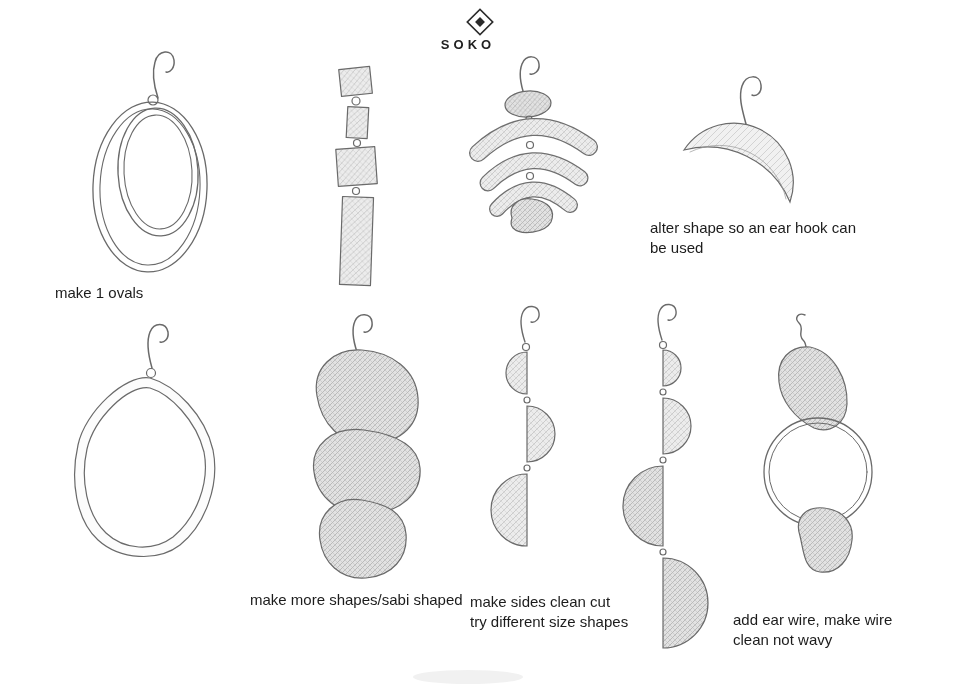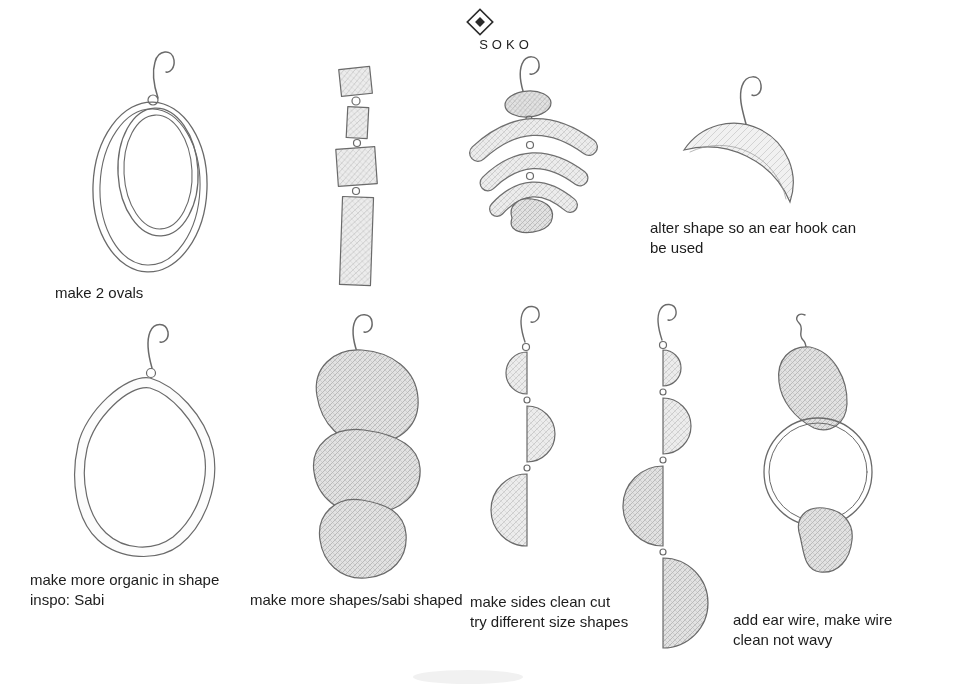--- a/index.html
+++ b/index.html
@@ -14,24 +14,24 @@
   .caption {
     position:absolute;
     text-align:left;
     font-size:15px;
     line-height:1.3;
     color:#1c1c1c;
     white-space:pre-line;
   }
   .brand-name {
     position:absolute;
-    left:454px; top:37px; width:100px;
+    left:416px; top:37px; width:100px;
     text-align:center;
     font-size:13px;
-    font-weight:normal;
+    font-weight:bold;
     letter-spacing:4px;
     text-indent:4px;
     color:#222222;
   }
 </style>
 </head>
 <body>
 
 <div class="sheet">
 
@@ -140,24 +140,22 @@
       <circle cx="818" cy="472" r="54" stroke-width="1.3"></circle>
       <circle cx="818" cy="472" r="49" stroke-width="1"></circle>
       <path d="M800 536 C794 518 806 506 824 508 C842 510 854 522 852 540 C850 560 838 574 820 572 C804 570 804 552 800 536 Z" fill="url(#hC)"></path>
     </g>
 
     <ellipse cx="468" cy="677" rx="55" ry="7" fill="#ebebeb" opacity="0.7"></ellipse>
   </svg>
 
   <div class="brand-name">SOKO</div>
 
-  <div class="caption" style="left:55px;  top:283px; width:170px;">make 2 ovals</div>
+  <div class="caption" style="left:55px;  top:283px; width:170px;">make 1 ovals</div>
   <div class="caption" style="left:650px; top:218px; width:224px;">alter shape so an ear hook can
 be used</div>
-  <div class="caption" style="left:30px;  top:570px; width:220px;">make more organic in shape
-inspo: Sabi</div>
   <div class="caption" style="left:250px; top:590px; width:230px;">make more shapes/sabi shaped</div>
   <div class="caption" style="left:470px; top:592px; width:220px;">make sides clean cut
 try different size shapes</div>
   <div class="caption" style="left:733px; top:610px; width:224px;">add ear wire, make wire
 clean not wavy</div>
 
 </div>
 
 </body></html>

